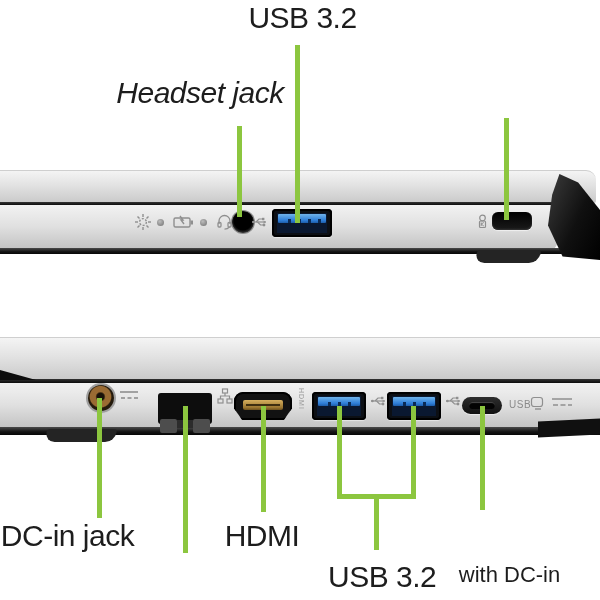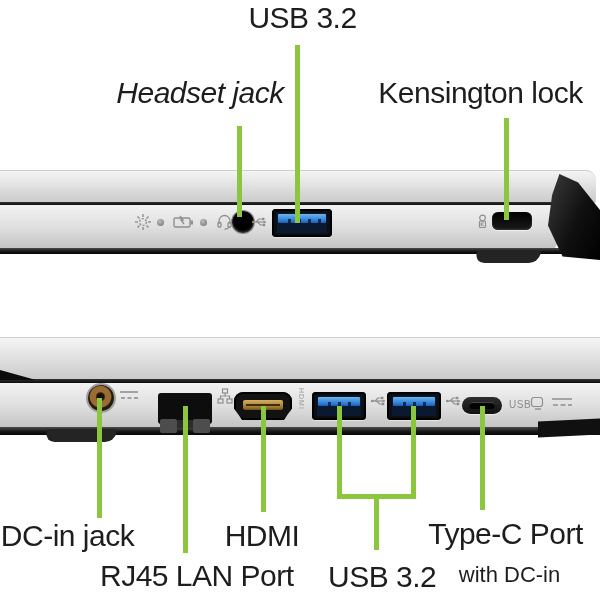--- a/index.html
+++ b/index.html
@@ -99,21 +99,20 @@
     letter-spacing:1px; z-index:10; }
   .wedge { position:absolute; z-index:12; }
 </style>
 </head>
 <body>
 
 <div class="stage">
 
   <div class="label" style="left:230px; top:1px; width:145px;">USB 3.2</div>
   <div class="label" style="left:105px; top:76px; width:190px;font-style:italic;">Headset jack</div>
-  <div class="label" style="left:368px; top:76px; width:225px;">Kensington lock</div>
 
   <div class="gline" style="left:295px; top:45px; height:178px;"></div>
   <div class="gline" style="left:237px; top:126px; height:91px;"></div>
   <div class="gline" style="left:504px; top:118px; height:102px;"></div>
 
   <div class="laptop" style="top:168px; height:100px;">
     <div class="lid" style="top:2px; width:596px; height:32px; border-radius:0 10px 2px 0;"></div>
     <div class="seam" style="top:34px; width:584px; height:3px;"></div>
     <div class="body" style="top:37px; width:584px; height:43px; clip-path:polygon(0 0,100% 0,95% 100%,0 100%);"></div>
     <div class="bottomband" style="top:80px; width:566px; height:6px;"></div>
@@ -272,19 +271,17 @@
   <div class="gline" style="left:97px; top:398px; height:120px;"></div>
   <div class="gline" style="left:183px; top:406px; height:147px;"></div>
   <div class="gline" style="left:261px; top:406px; height:106px;"></div>
   <div class="gline" style="left:337px; top:406px; height:93px;"></div>
   <div class="gline" style="left:411px; top:406px; height:93px;"></div>
   <div class="gline-h" style="left:337px; top:494px; width:79px;"></div>
   <div class="gline" style="left:374px; top:494px; height:56px;"></div>
   <div class="gline" style="left:480px; top:406px; height:104px;"></div>
 
   <div class="label" style="left:-5px; top:519px; width:145px;">DC-in jack</div>
-  <div class="label" style="left:100px; top:559px; width:190px;">RJ45 LAN Port</div>
   <div class="label" style="left:222px; top:519px; width:80px;">HDMI</div>
   <div class="label" style="left:328px; top:560px; width:105px;">USB 3.2</div>
-  <div class="label" style="left:423px; top:517px; width:165px;">Type-C Port</div>
   <div class="sublabel" style="left:452px; top:562px; width:115px;text-align:center;">with DC-in</div>
 
 </div>
 
 </body></html>

